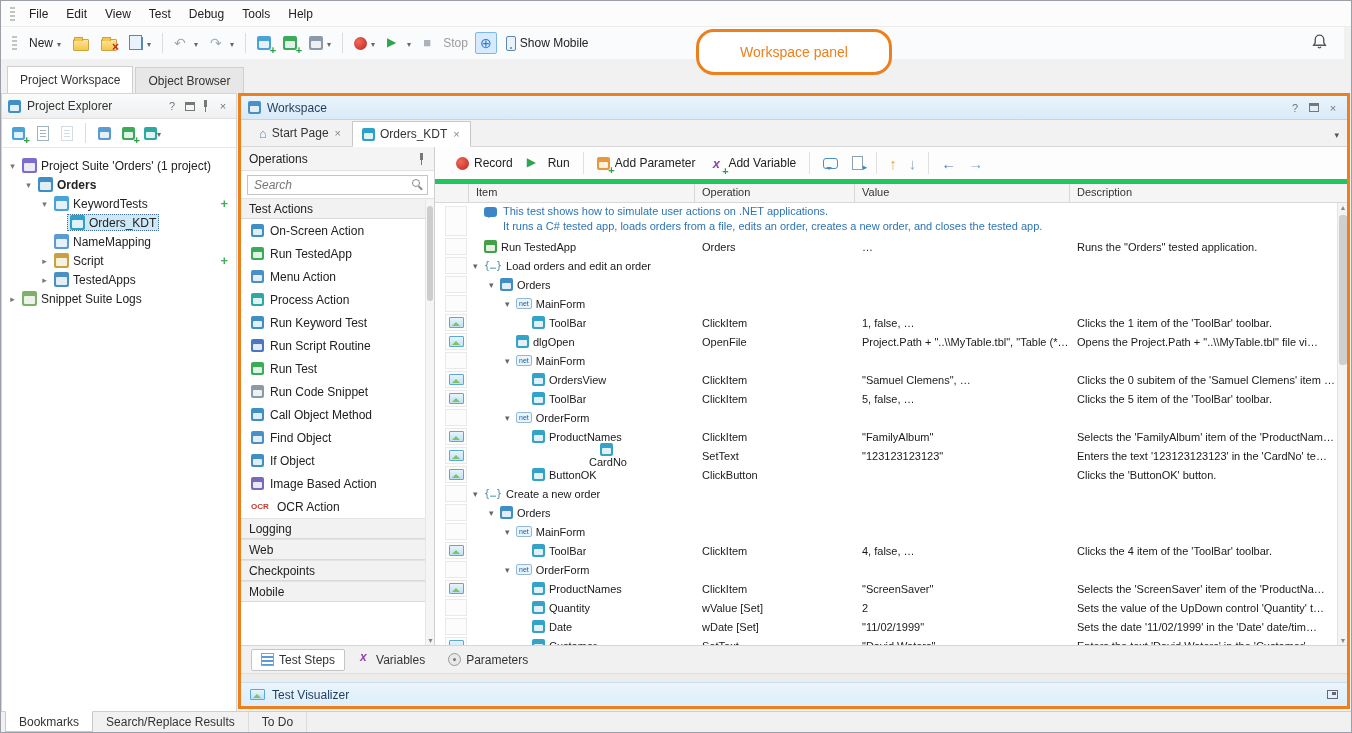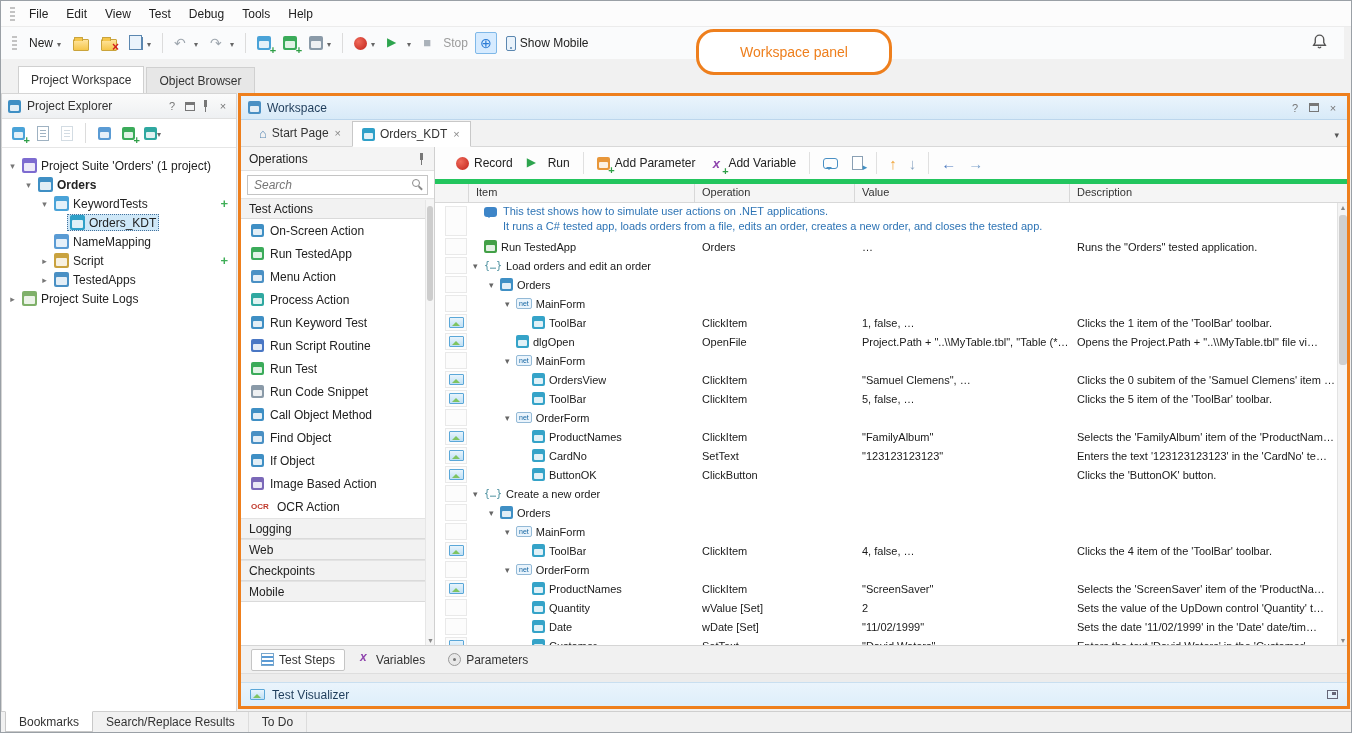--- a/index.html
+++ b/index.html
@@ -40,21 +40,21 @@
   .g-target{width:22px;height:22px;background:#d6ebff;border:1px solid #7fb8e8;border-radius:2px;display:flex;align-items:center;justify-content:center;}
   .g-target::after{content:"⊕";color:#2b7bd4;font-size:14px;}
   .ico-mobile{width:10px;height:15px;border:1px solid #5b87b0;border-radius:2px;background:#eaf3fb;margin-left:2px;}
   .ico-mobile::after{content:"";position:absolute;left:3px;bottom:1px;width:2px;height:2px;border-radius:50%;background:#5b87b0;}
   .bell{margin-left:auto;margin-right:10px;}
 
   
   .callout{position:absolute;left:695px;top:28px;width:196px;height:46px;background:#fff;border:3px solid #EE7F1D;border-radius:18px;display:flex;align-items:center;justify-content:center;color:#EE7F1D;font-size:14px;z-index:50;}
 
   
-  .doc-tabs{position:absolute;left:0;top:58px;right:0;height:34px;background:#f1f1f1;display:flex;align-items:flex-end;padding-left:17px;}
+  .doc-tabs{position:absolute;left:0;top:58px;right:0;height:34px;background:#f1f1f1;display:flex;align-items:flex-end;padding-left:6px;}
   .doc-tab{height:26px;padding:6px 12px 0;background:#e7e7e7;border:1px solid #d0d0d0;border-bottom:none;margin-right:2px;color:#333;}
   .doc-tab.active{background:#fff;height:27px;}
 
   
   .left-panel{position:absolute;left:0;top:92px;width:236px;height:620px;background:#fff;border:1px solid #d5d5d5;display:flex;flex-direction:column;}
   .pe-header{height:25px;background:linear-gradient(#fbfbfb,#eef0f2);border-bottom:1px solid #e0e0e0;display:flex;align-items:center;gap:6px;padding:0 6px;}
   .pe-title{color:#333;}
   .mini{color:#777;font-size:11px;width:14px;text-align:center;flex:none;}
   .mini-win{width:10px;height:9px;border:1px solid #777;border-top:3px solid #777;flex:none;}
   .mini-pin{width:9px;height:12px;position:relative;flex:none;}
@@ -346,21 +346,21 @@
           <span class="tree-arrow">▸</span>
           <span class="tree-inner">
             <span class="sq" style="width: 15px; height: 15px; background: rgb(74, 144, 196);"></span>
             <span class="tree-label">TestedApps</span>
           </span>
         </div>
         <div class="tree-row" style="padding-left: 4px;">
           <span class="tree-arrow">▸</span>
           <span class="tree-inner">
             <span class="sq" style="width: 15px; height: 15px; background: rgb(127, 176, 105);"></span>
-            <span class="tree-label">Project Suite Logs</span>
+            <span class="tree-label">Snippet Suite Logs</span>
           </span>
         </div>
       </div>
   </div>
 
   <div class="workspace">
     <div class="ws-header">
       <span class="sq" style="width:13px;height:13px;background:#4a90c4"></span>
       <span class="ws-title">Workspace</span>
       <span class="ws-hicons">
@@ -666,21 +666,21 @@
                 <div class="tcell c-op">ClickItem</div>
                 <div class="tcell c-val">"FamilyAlbum"</div>
                 <div class="tcell c-desc">Selects the 'FamilyAlbum' item of the 'ProductNam…</div>
               </div>
               <div class="trow">
                 <div class="gwrap">
                   <div class="gcell">
                     <span class="viz-ico"></span>
                   </div>
                 </div>
-                <div class="tcell c-item" style="padding-left: 52px;">
+                <div class="tcell c-item" style="padding-left: 52px; flex-direction: column;">
                   <span class="tarrow"></span>
                   <span class="sq sm obj-ico"></span>
                   <span class="item-label">CardNo</span>
                 </div>
                 <div class="tcell c-op">SetText</div>
                 <div class="tcell c-val">"123123123123"</div>
                 <div class="tcell c-desc">Enters the text '123123123123' in the 'CardNo' te…</div>
               </div>
               <div class="trow">
                 <div class="gwrap">

